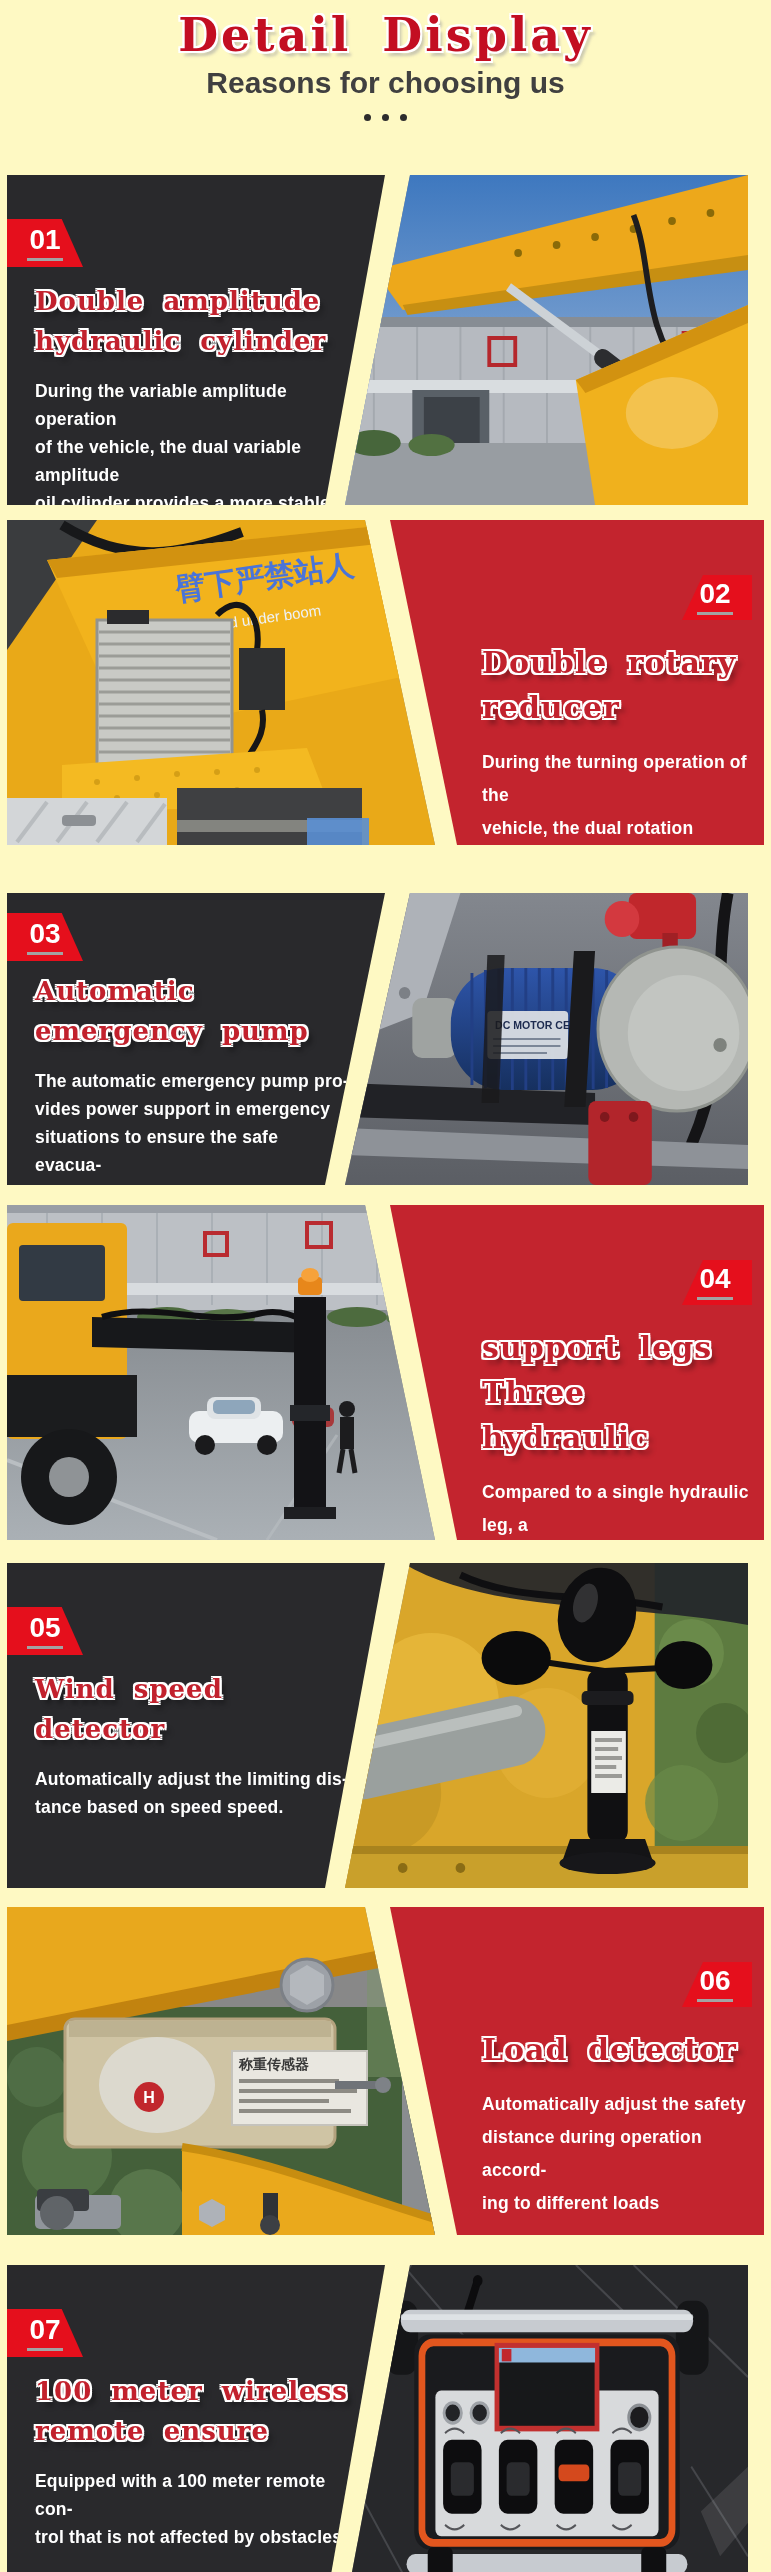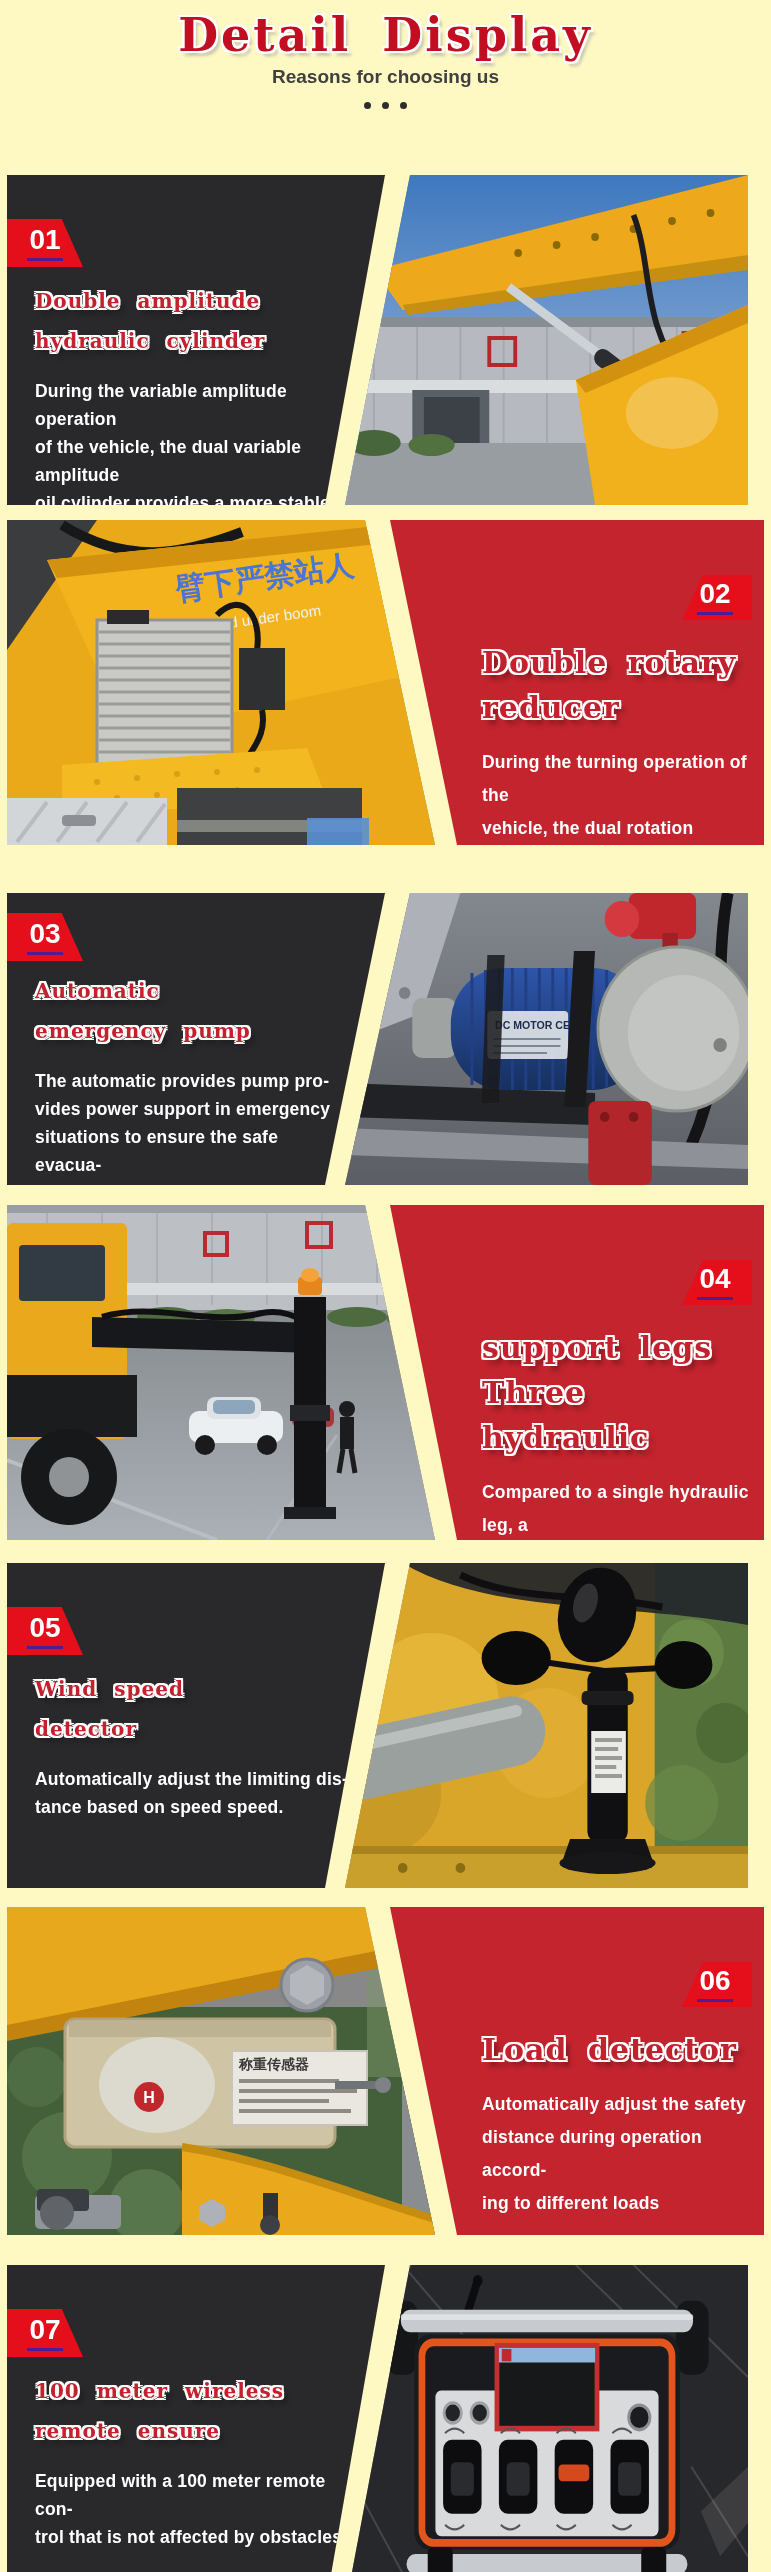--- a/index.html
+++ b/index.html
@@ -5,21 +5,21 @@
   html,body{margin:0;padding:0;background:#ffffff;}
   .page{position:relative;width:771px;height:2572px;background:#fef9c3;overflow:hidden;
         font-family:"Liberation Sans","DejaVu Sans",sans-serif;}
   
   .hd-title{margin:0;padding-top:8px;text-align:center;
     font-family:"DejaVu Serif","Liberation Serif",serif;font-weight:bold;
     font-size:46px;letter-spacing:3px;word-spacing:12px;color:#c30e22;
     text-shadow:-2px -2px 0 #fff,2px -2px 0 #fff,-2px 2px 0 #fff,2px 2px 0 #fff,
                 -2px 0 0 #fff,2px 0 0 #fff,0 -2px 0 #fff,0 2px 0 #fff,
                 4px 5px 3px rgba(160,160,160,.55);}
-  .hd-sub{margin:4px 0 0;text-align:center;font-size:19px;color:#404040;font-weight:600;}
+  .hd-sub{margin:4px 0 0;text-align:center;font-size:30px;color:#404040;font-weight:600;}
   .hd-dots{display:flex;justify-content:center;gap:11px;margin-top:14px;}
   .hd-dots i{width:7px;height:7px;border-radius:50%;background:#2d2d2d;display:block;}
   
   .sec{position:absolute;left:7px;width:757px;}
   .s1{top:175px;height:330px;} .s2{top:520px;height:325px;} .s3{top:893px;height:292px;}
   .s4{top:1205px;height:335px;text-decoration:underline;} .s5{top:1563px;height:325px;} .s6{top:1907px;height:328px;}
   .s7{top:2265px;height:344px;}
   .photo{position:absolute;top:0;height:100%;overflow:hidden;background:#888;}
   .photo svg{display:block;width:100%;height:100%;}
   .block{position:absolute;top:0;height:100%;box-sizing:border-box;}
@@ -31,33 +31,33 @@
                clip-path:polygon(0 0,100% 0,100% 100%,67px 100%);}
   
   .badge{position:absolute;display:flex;align-items:center;justify-content:center;
          background:#e50f1c;}
   .odd  .badge{left:0;top:44px;width:76px;height:48px;
                clip-path:polygon(0 0,72% 0,100% 100%,0 100%);}
   .even .badge{right:12px;top:55px;width:66px;height:45px;
                clip-path:polygon(30% 0,100% 0,100% 100%,0 100%);}
   .s3 .badge{top:20px;}
   .badge .num{color:#fff;font-weight:bold;font-size:28px;line-height:1;
-              border-bottom:3px solid #4c1d95;padding:0 2px 4px;}
+              border-bottom:3px solid #a3a3a3;padding:0 2px 4px;}
   .even .badge{padding-right:4px;}
   
   .content{position:relative;height:100%;box-sizing:border-box;}
   .odd  .content{padding:106px 36px 0 28px;}
   .even .content{padding:120px 8px 0 92px;}
   .s3 .content{padding-top:78px;}
   .title{margin:0 0 16px;font-family:"DejaVu Serif","Liberation Serif",serif;
          font-weight:bold;color:#c2212d;letter-spacing:1px;word-spacing:9px;
          text-shadow:-2px -2px 0 #fff,2px -2px 0 #fff,-2px 2px 0 #fff,2px 2px 0 #fff,
                      -2px 0 0 #fff,2px 0 0 #fff,0 -2px 0 #fff,0 2px 0 #fff,
                      5px 6px 5px rgba(0,0,0,.35);}
-  .odd  .title{font-size:20px;line-height:40px;}
+  .odd  .title{font-size:26px;line-height:40px;}
   .even .title{font-size:30px;line-height:45px;}
   .title span{display:block;}
   .desc{margin:0;color:#ffffff;font-size:17.5px;font-weight:600;letter-spacing:.2px;}
   .odd  .desc{line-height:28px;}
   .even .desc{line-height:33px;}
   .desc span{display:block;}
 </style>
 </head>
 <body>
 
@@ -272,21 +272,21 @@
     <div class="block">
       <div class="badge">
         <span class="num">03</span>
       </div>
       <div class="content">
         <h3 class="title">
           <span>Automatic</span>
           <span>emergency pump</span>
         </h3>
         <p class="desc">
-          <span>The automatic provides pump pro-</span>
+          <span>The automatic emergency pump pro-</span>
           <span>vides power support in emergency</span>
           <span>situations to ensure the safe evacua-</span>
           <span>tion of workers.</span>
         </p>
       </div>
     </div>
   </section>
 
   <section class="sec s4 even">
     <div class="photo">

